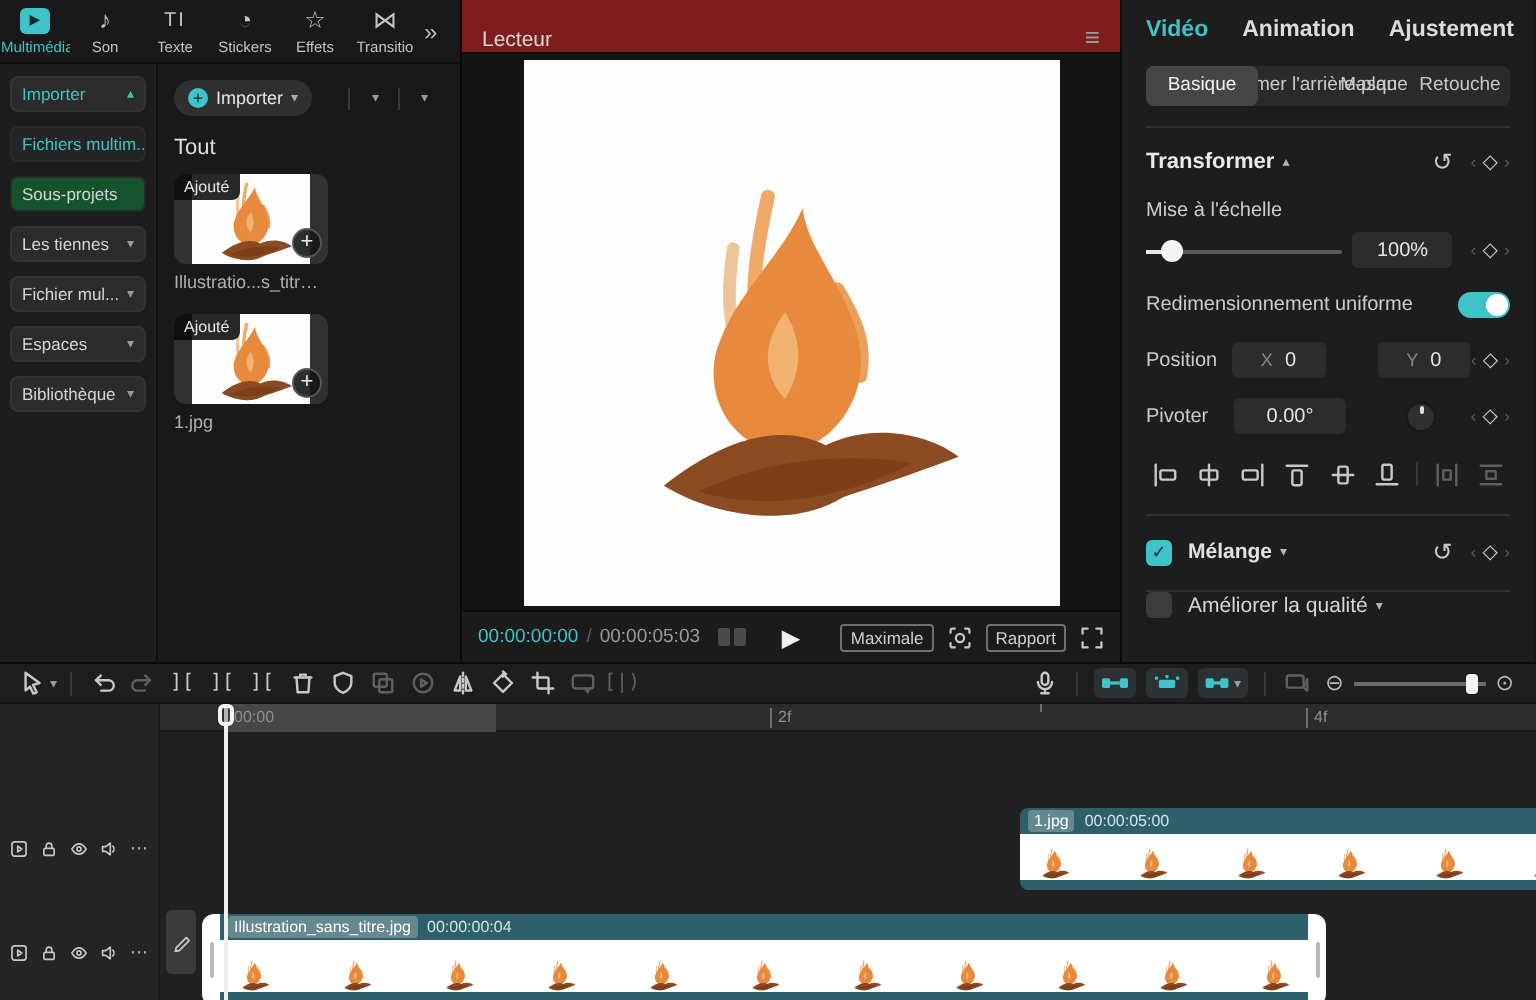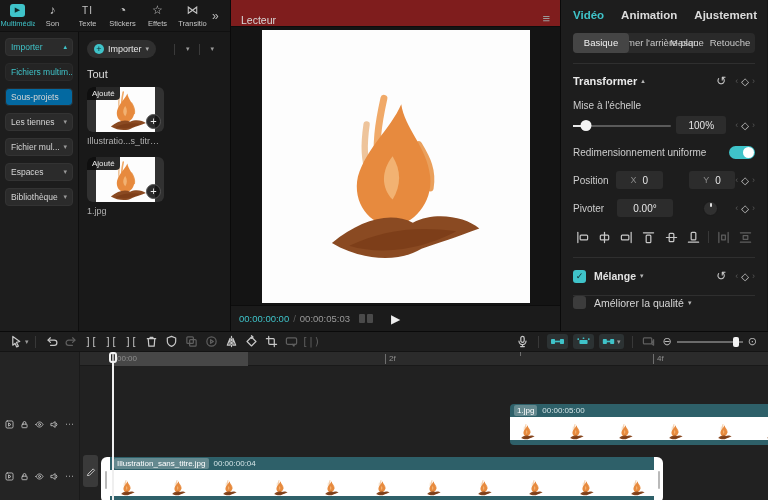--- a/index.html
+++ b/index.html
@@ -193,21 +193,21 @@
 
       <div class="left-body">
         <div class="sidebar">
           <div class="sbtn teal">
             <span>Importer</span>
             <span class="caret">▴</span>
           </div>
           <div class="sbtn teal" style="background:#242424;border-color:#2a2a2a">
             <span>Fichiers multim...</span>
           </div>
-          <div class="sbtn" style="background:#0369a1;border-color:#2a2a2a">
+          <div class="sbtn" style="background:#14532d;border-color:#2a2a2a">
             <span>Sous-projets</span>
           </div>
           <div class="sbtn">
             <span>Les tiennes</span>
             <span class="caret">▾</span>
           </div>
           <div class="sbtn">
             <span>Fichier mul...</span>
             <span class="caret">▾</span>
           </div>
@@ -304,20 +304,35 @@
       </div>
       <div class="controls">
         <span class="tc cur">00:00:00:00</span>
         <span class="tc sep">/</span>
         <span class="tc dur">00:00:05:03</span>
         <span class="frames-ic">
             <i></i>
             <i></i>
           </span>
         <span class="playbtn">▶</span>
+        <div class="ctl-right">
+          <span class="mini-btn">Maximale</span>
+          <svg viewBox="0 0 14 14" width="12" height="12">
+              <g class="ic">
+                <path d="M1.5 4V2.5A1 1 0 0 1 2.5 1.5H4M10 1.5h1.5a1 1 0 0 1 1 1V4M12.5 10v1.5a1 1 0 0 1-1 1H10M4 12.5H2.5a1 1 0 0 1-1-1V10"></path>
+                <circle cx="7" cy="7" r="2.4"></circle>
+              </g>
+            </svg>
+          <span class="mini-btn">Rapport</span>
+          <svg viewBox="0 0 14 14" width="12" height="12">
+              <g class="ic">
+                <path d="M1.5 4.5v-3h3M9.5 1.5h3v3M12.5 9.5v3h-3M4.5 12.5h-3v-3"></path>
+              </g>
+            </svg>
+        </div>
       </div>
     </div>
 
     <div id="right-col">
       <div class="rtabs">
         <span class="rtab active">Vidéo</span>
         <span class="rtab">Animation</span>
         <span class="rtab">Ajustement</span>
       </div>
 

